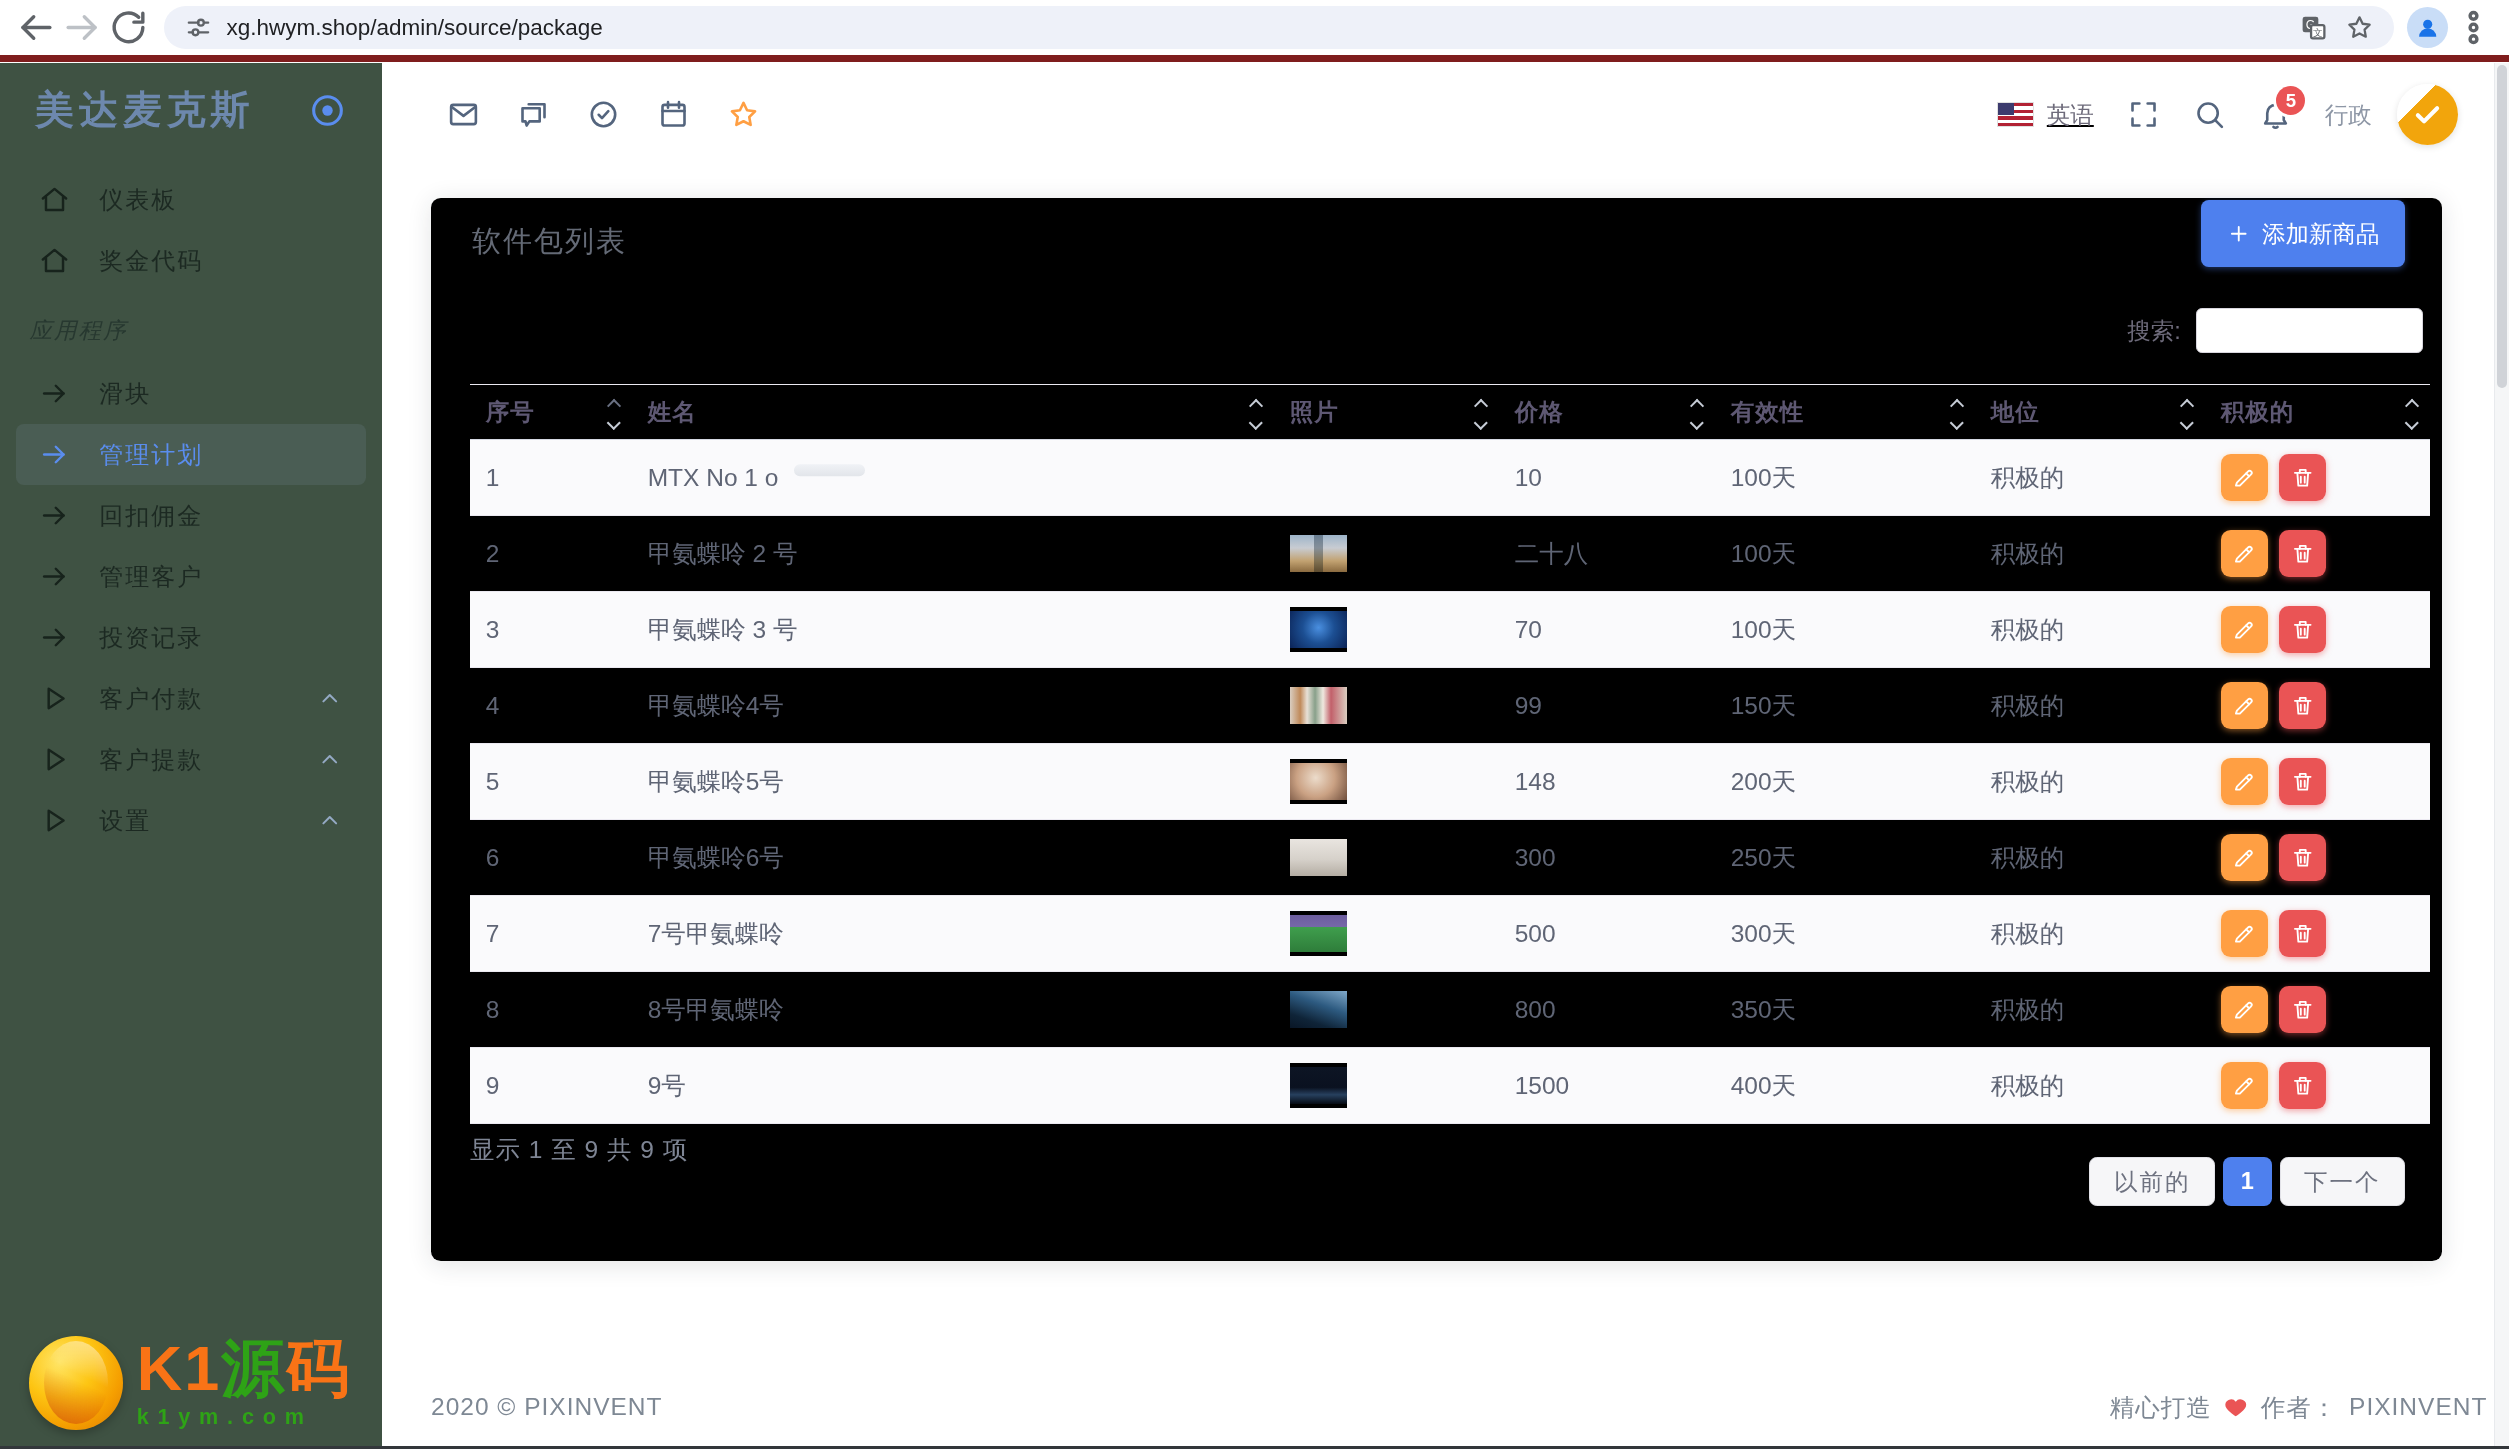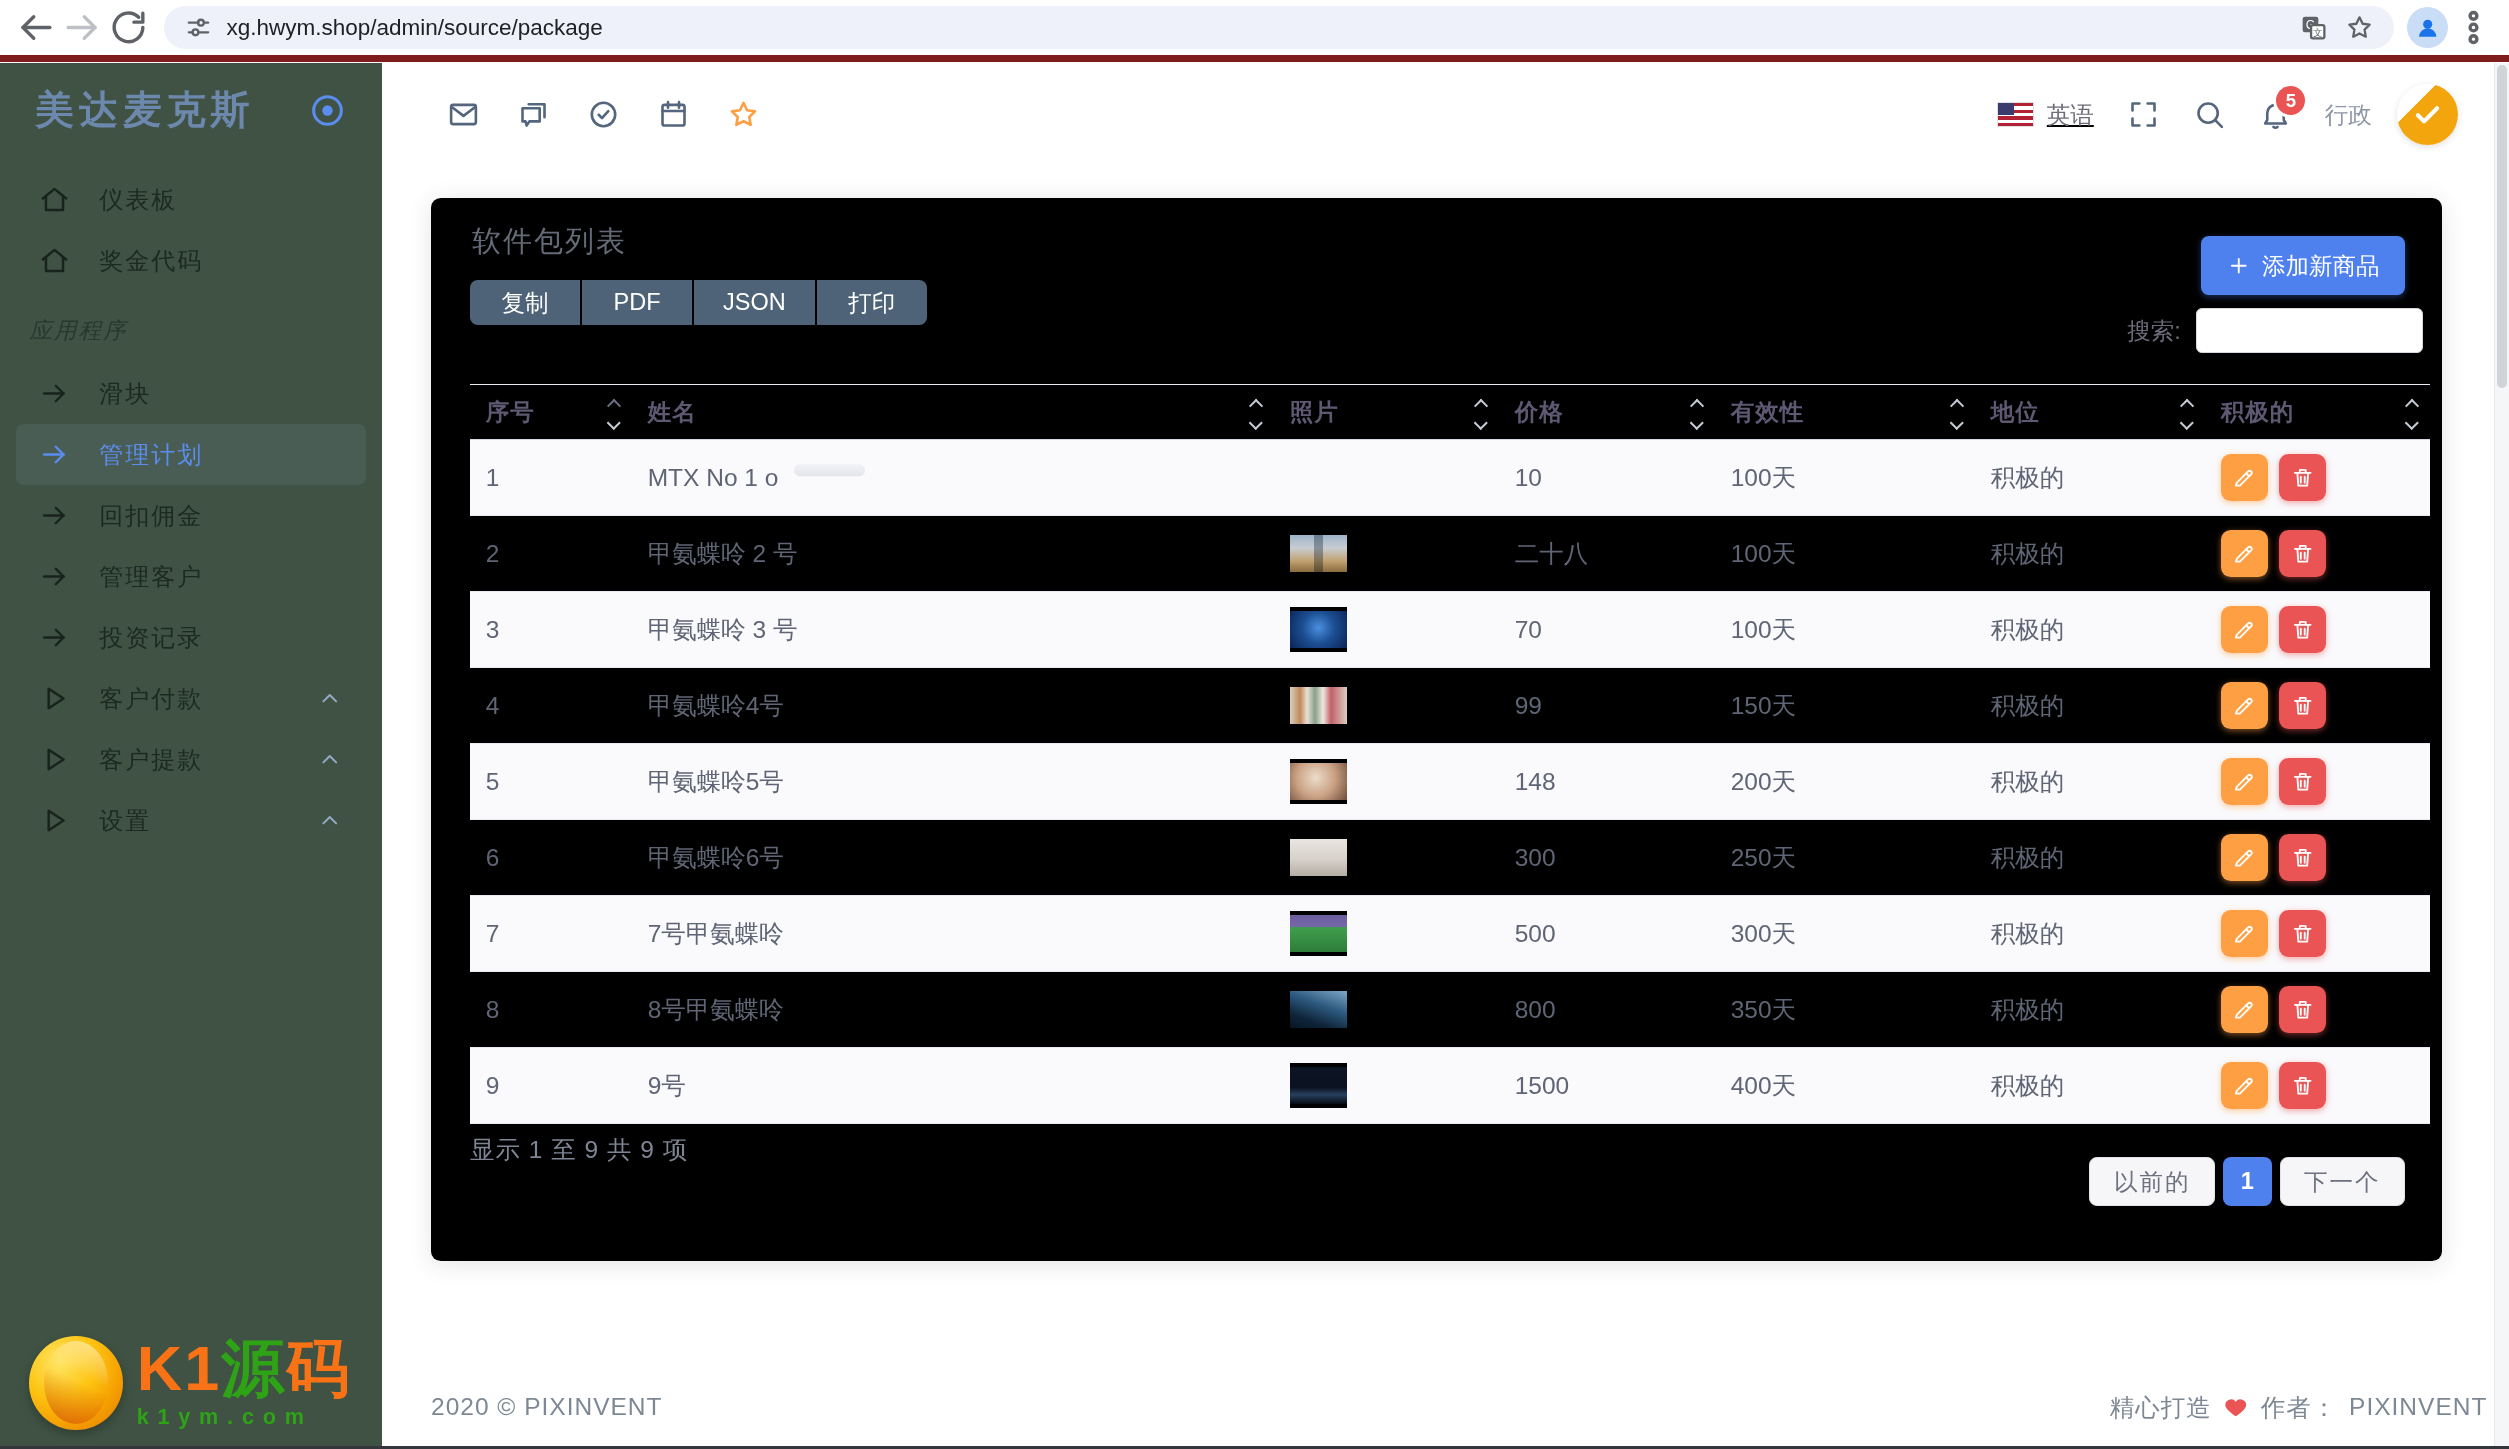--- a/index.html
+++ b/index.html
@@ -55,21 +55,21 @@
   .avatar-app svg{width:33px;height:33px;stroke-width:3;}
 
   
   .content{flex:1;position:relative;background:#fff;}
   .card{position:absolute;left:49px;top:32px;width:2011px;height:1063px;background:#000000;border-radius:9.8px;box-shadow:0 3.9px 24.5px rgba(34,41,47,.12);}
   .card-title{position:absolute;left:41px;top:23.5px;font-size:29px;color:#646a76;letter-spacing:2px;}
   .export-group{position:absolute;left:39px;top:82px;display:flex;gap:2px;}
   .export-btn{min-width:110px;height:45px;background:#4e6377;border:none;color:#fff;font-size:23.5px;padding:0 29px;display:flex;align-items:center;justify-content:center;cursor:pointer;font-family:inherit;}
   .export-btn:first-child{border-radius:7.8px 0 0 7.8px;}
   .export-btn:last-child{border-radius:0 7.8px 7.8px 0;}
-  .add-btn{position:absolute;right:37px;top:2px;height:59px;background:#4e80ee;border:none;border-radius:7.8px;color:#fff;font-size:23.5px;padding:0 25.5px;display:flex;align-items:center;gap:11.8px;cursor:pointer;font-family:inherit;box-shadow:0 2px 5.9px rgba(78,128,238,.4);margin-top:36px;}
+  .add-btn{position:absolute;right:37px;top:2px;height:67px;background:#4e80ee;border:none;border-radius:7.8px;color:#fff;font-size:23.5px;padding:0 25.5px;display:flex;align-items:center;gap:11.8px;cursor:pointer;font-family:inherit;box-shadow:0 2px 5.9px rgba(78,128,238,.4);}
   .add-btn .icon{width:23.5px;height:23.5px;}
   .search-row{position:absolute;right:18.6px;top:110px;display:flex;align-items:center;gap:15.7px;}
   .search-label{font-size:23.5px;color:#6e6b7b;}
   .search-input{width:227px;height:45px;border:1px solid #d8d6de;border-radius:5.9px;background:#fff;font-size:23.5px;color:#6e6b7b;padding:0 13.7px;outline:none;font-family:inherit;}
 
   
   .table-wrap{position:absolute;left:39px;right:39px;top:186px;}
   table{width:100%;border-collapse:collapse;table-layout:fixed;}
   th{height:55px;text-align:left;font-size:23.5px;font-weight:bold;color:#5e5873;letter-spacing:1px;padding:0 33px 0 15.7px;border-top:1px solid #ebe9f1;border-bottom:1px solid #d5d9e2;position:relative;cursor:pointer;}
   .sort{position:absolute;right:9.8px;top:9.8px;width:15.7px;height:39px;}
@@ -327,26 +327,20 @@
               <svg viewBox="0 0 24 24">
                 <path d="M5 12.5l4.5 4.5L19 7.5"></path>
               </svg>
             </div>
         </div>
       </div>
 
       <div class="content">
         <div class="card">
           <div class="card-title">软件包列表</div>
-          <div class="export-group" id="export-group">
-              <button class="export-btn">复制</button>
-              <button class="export-btn">PDF</button>
-              <button class="export-btn">JSON</button>
-              <button class="export-btn">打印</button>
-            </div>
           <button class="add-btn">
             <span class="icon"><svg viewBox="0 0 24 24">
                   <path d="M12 5v14M5 12h14"></path>
                 </svg></span>
             <span>添加新商品</span>
           </button>
           <div class="search-row">
             <span class="search-label">搜索:</span>
             <input class="search-input" type="text" value="" style="">
           </div>

